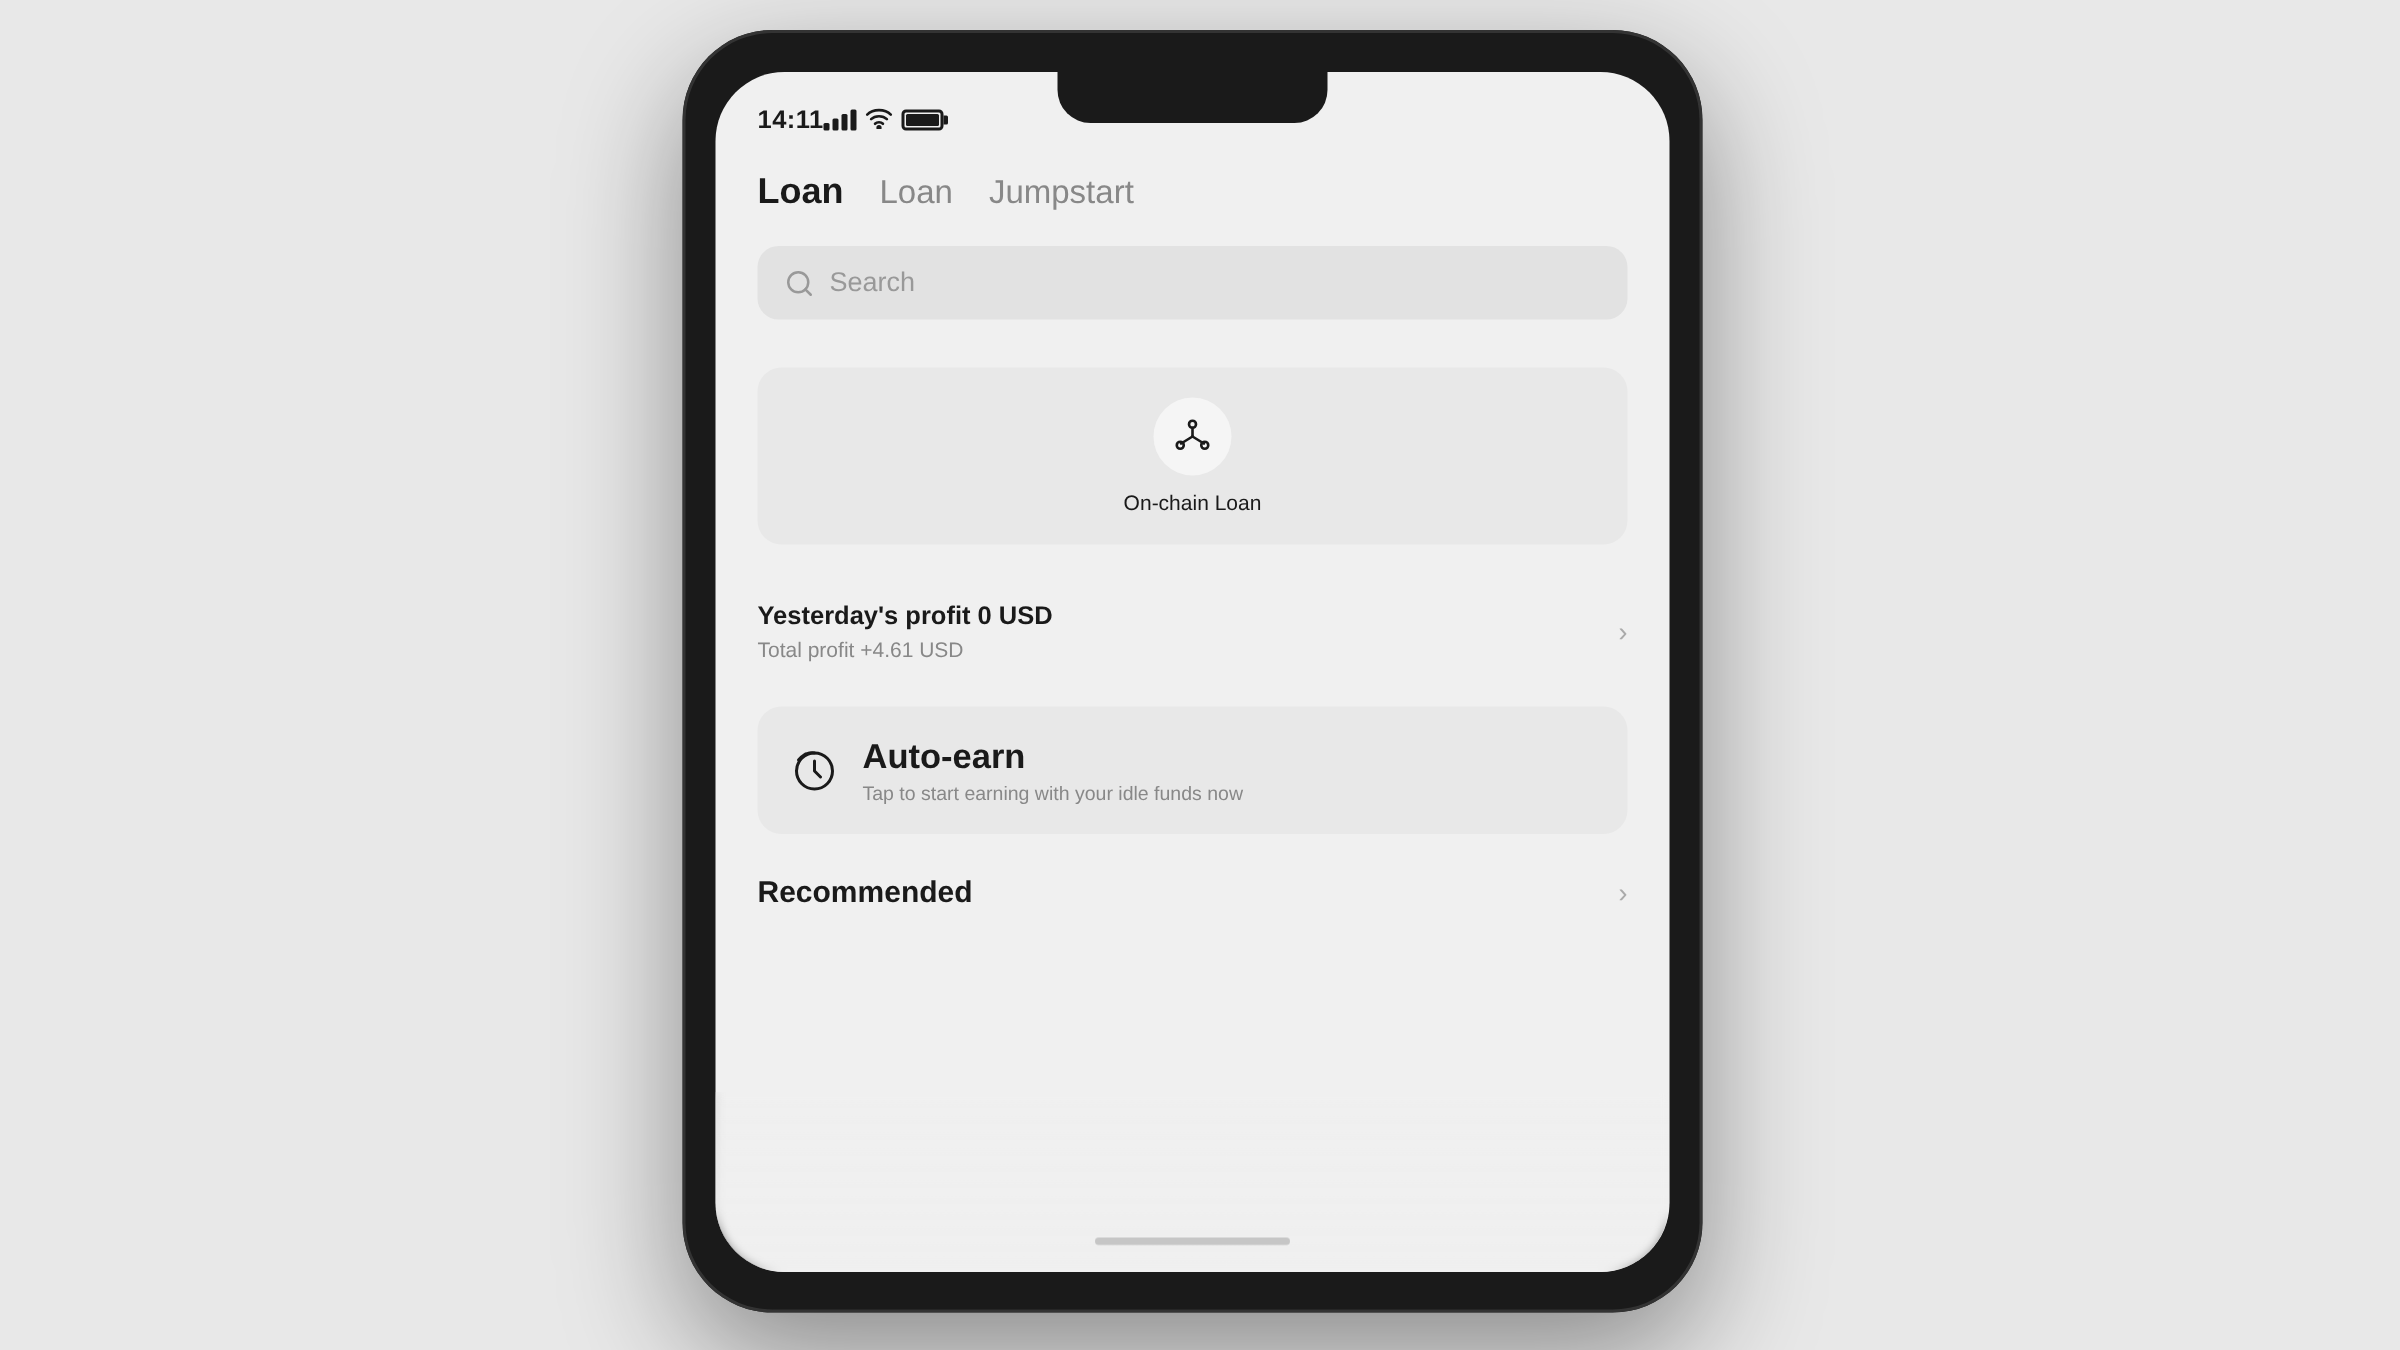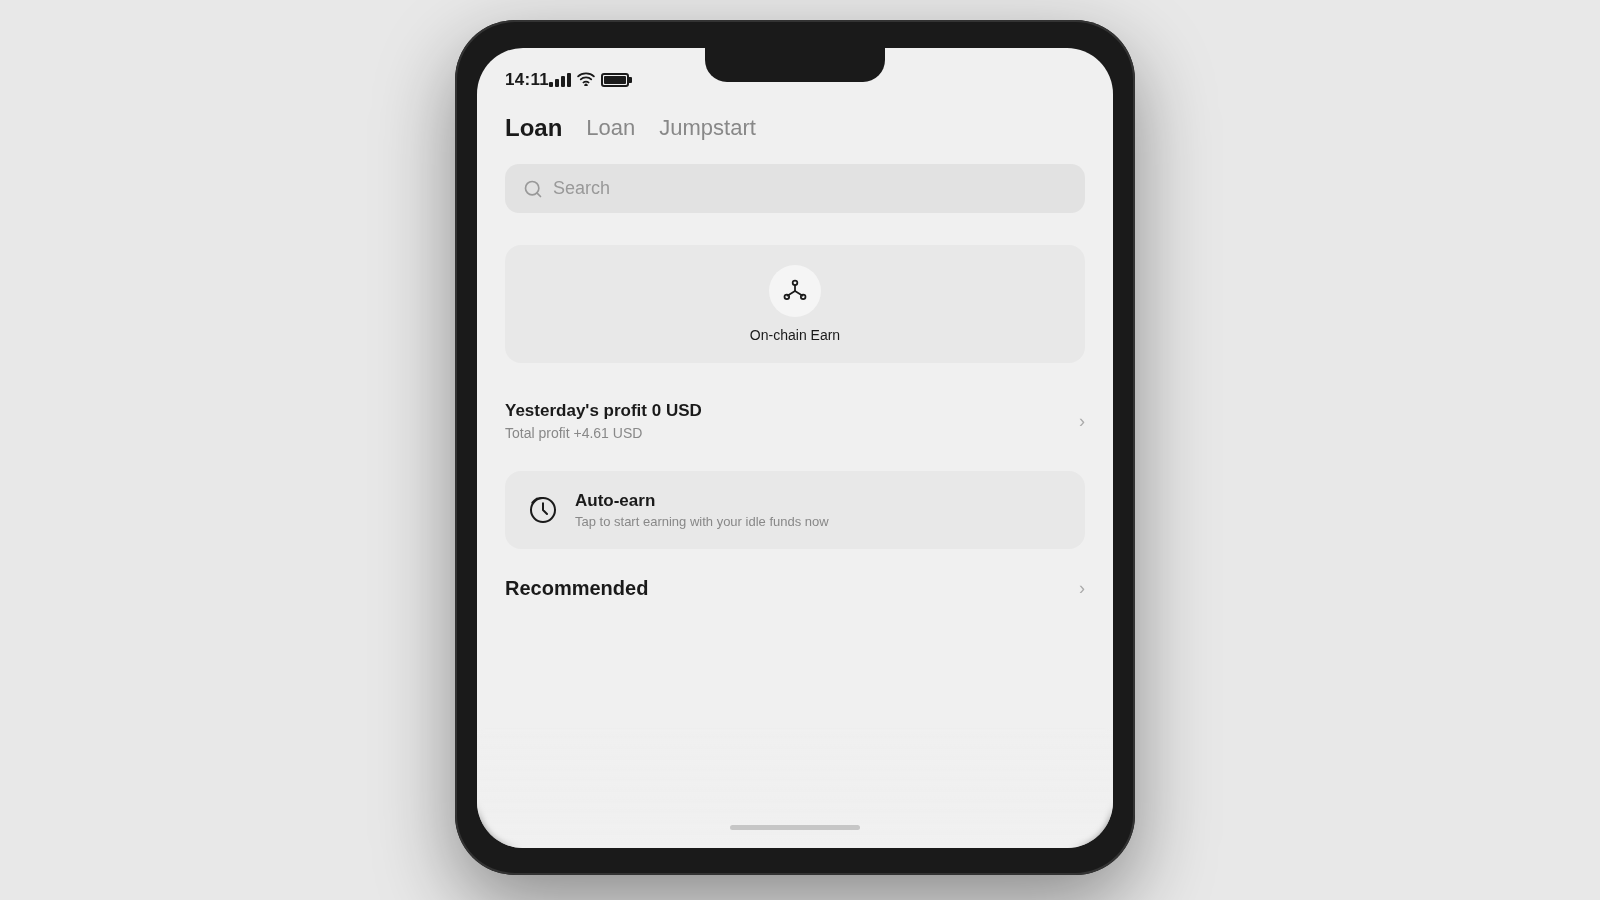--- a/index.html
+++ b/index.html
@@ -294,21 +294,21 @@
       width: 32px;
       height: 32px;
       stroke: #1a1a1a;
       fill: none;
       stroke-width: 1.5;
     }
 
     .auto-earn-text {}
 
     .auto-earn-title {
-      font-size: 17px;
+      font-size: 23px;
       font-weight: 700;
       color: #1a1a1a;
       margin-bottom: 3px;
     }
 
     .auto-earn-subtitle {
       font-size: 13px;
       color: #888;
     }
 
@@ -407,21 +407,21 @@
             <div class="category-icon">
               <svg viewBox="0 0 24 24" fill="none" stroke="#555" stroke-width="1.5" stroke-linecap="round" stroke-linejoin="round">
                 <circle cx="12" cy="5" r="2"></circle>
                 <circle cx="5" cy="17" r="2"></circle>
                 <circle cx="19" cy="17" r="2"></circle>
                 <line x1="12" y1="7" x2="12" y2="12"></line>
                 <line x1="12" y1="12" x2="5.5" y2="16"></line>
                 <line x1="12" y1="12" x2="18.5" y2="16"></line>
               </svg>
             </div>
-            <span class="category-label">On-chain Earn</span>
+            <span class="category-label">On-chain Loan</span>
           </div>
         </div>
 
         <div class="profit-section">
           <div class="profit-info">
             <div class="profit-title">Yesterday's profit 0 USD</div>
             <div class="profit-subtitle">Total profit +4.61 USD</div>
           </div>
           <span class="chevron-right">›</span>
         </div>

